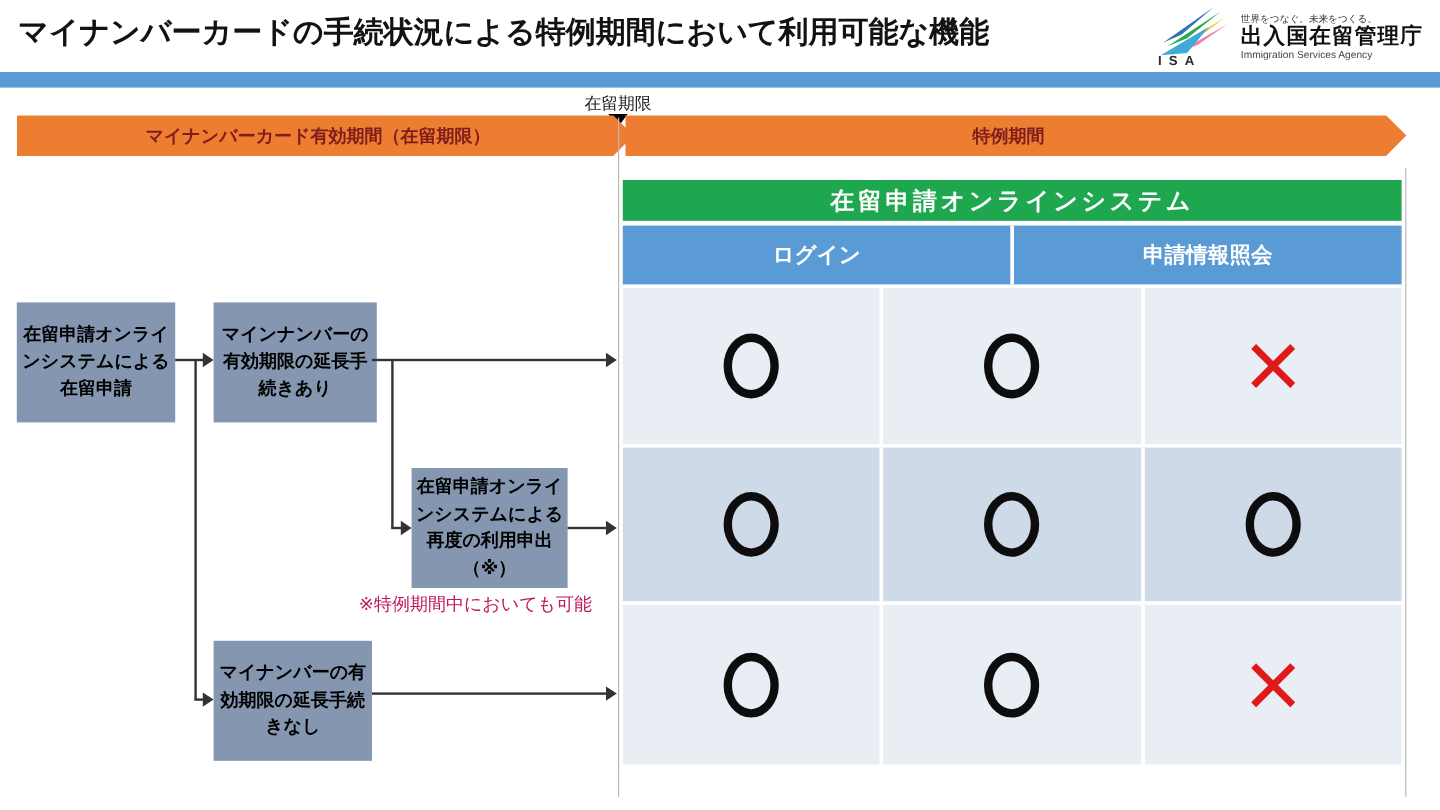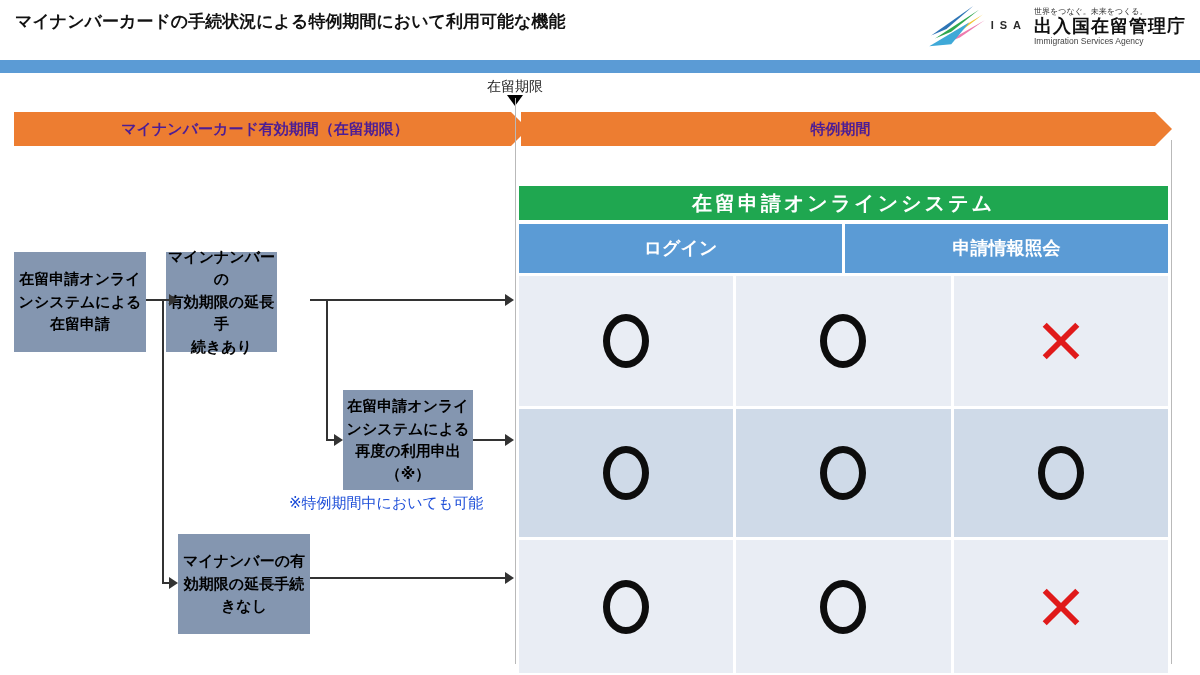--- a/index.html
+++ b/index.html
@@ -5,73 +5,73 @@
   :root{
     --orange:#ED7D31; --green:#1FA750; --hblue:#5B9BD5; --strip:#5B9BD5;
     --boxgray:#8496B0; --rowlight:#E9EDF4; --rowdark:#CFDAE8;
     --red:#E01A1A; --ink:#0D0D0D; --line:#333333;
   }
   html,body{margin:0;padding:0;}
   body{
     width:1200px;height:675px;position:relative;background:#ffffff;overflow:hidden;
     font-family:"Liberation Sans","DejaVu Sans",sans-serif;color:#111;
   }
-  .page-title{position:absolute;left:15px;top:10px;font-size:17px;font-weight:bold;color:#121212;white-space:nowrap;}
+  .page-title{position:absolute;left:15px;top:10px;font-size:25px;font-weight:bold;color:#121212;white-space:nowrap;}
   .blue-strip{position:absolute;left:0;top:60px;width:1200px;height:13px;background:var(--strip);}
 
   
   .logo{position:absolute;top:5px;right:14px;display:flex;align-items:center;gap:7px;}
-  .logo-mark{display:flex;flex-direction:row;align-items:center;}
+  .logo-mark{display:flex;flex-direction:column;align-items:flex-start;}
   .logo-isa{font-size:11px;font-weight:bold;letter-spacing:6px;color:#2b2b2b;margin-top:-4px;margin-left:2px;}
   .logo-text{display:flex;flex-direction:column;line-height:1.15;}
   .logo-tagline{font-size:8px;color:#333;}
   .logo-agency{font-size:18px;font-weight:bold;color:#101010;letter-spacing:1px;}
   .logo-agency-en{font-size:8.5px;color:#444;}
 
   
   .deadline-label{position:absolute;left:483px;top:78px;width:64px;text-align:center;font-size:14px;color:#222;}
   .deadline-marker{position:absolute;left:507px;top:95px;width:0;height:0;
     border-left:8px solid transparent;border-right:8px solid transparent;border-top:11px solid #000;}
-  .tl-arrow{position:absolute;top:112px;height:34px;background:var(--orange);
-    display:flex;align-items:center;justify-content:center;color:#4c1d95;font-weight:bold;font-size:15px;
+  .tl-arrow{position:absolute;top:96px;height:34px;background:var(--orange);
+    display:flex;align-items:center;justify-content:center;color:#7f1d1d;font-weight:bold;font-size:15px;
     clip-path:polygon(0 0, calc(100% - 17px) 0, 100% 50%, calc(100% - 17px) 100%, 0 100%);
     padding-right:12px;box-sizing:border-box;white-space:nowrap;}
   #arrow-left{left:14px;width:514px;}
   #arrow-right{left:521px;width:651px;}
 
   .vborder{position:absolute;width:1px;background:#b9b9b9;}
   #tbl-border-left{left:515px;top:98px;height:566px;}
   #tbl-border-right{left:1171px;top:140px;height:524px;}
 
   
   .grid{position:absolute;left:519px;top:150px;width:649px;}
   .grid-title{height:34px;background:var(--green);color:#fff;font-weight:bold;font-size:20px;
-    letter-spacing:3px;display:flex;align-items:center;justify-content:center;margin-top:36px;}
+    letter-spacing:3px;display:flex;align-items:center;justify-content:center;}
   .grid-header{display:flex;height:49px;margin-top:4px;}
   .hcell{flex:1;background:var(--hblue);color:#fff;font-weight:bold;font-size:18px;line-height:1.35;
     display:flex;align-items:center;justify-content:center;text-align:center;white-space:pre-line;}
   .hcell + .hcell{border-left:3px solid #fff;}
   .grid-row{display:flex;margin-top:3px;}
   .grid-row .cell{flex:1;display:flex;align-items:center;justify-content:center;}
   .grid-row .cell + .cell{border-left:3px solid #fff;}
   .row-0{height:130px;} .row-1{height:128px;} .row-2{height:133px;}
   .row-light .cell{background:var(--rowlight);}
   .row-dark .cell{background:var(--rowdark);}
   .mark-circle{display:block;width:32px;height:40px;border:7px solid var(--ink);border-radius:50%;}
   .mark-cross{display:block;width:46px;height:46px;}
   .mark-cross path{stroke:var(--red);stroke-width:6;fill:none;}
 
   
   .fbox{position:absolute;background:var(--boxgray);color:#000000;font-weight:bold;font-size:15px;line-height:1.5;
     display:flex;align-items:center;justify-content:center;text-align:center;white-space:pre-line;}
   #box-a{left:14px;top:252px;width:132px;height:100px;}
-  #box-b{left:166px;top:252px;width:111px;height:100px;}
+  #box-b{left:178px;top:252px;width:136px;height:100px;}
   #box-c{left:343px;top:390px;width:130px;height:100px;}
   #box-d{left:178px;top:534px;width:132px;height:100px;}
-  .note{position:absolute;left:289px;top:494px;font-size:15px;color:#1d4ed8;white-space:nowrap;}
+  .note{position:absolute;left:299px;top:494px;font-size:15px;color:#be185d;white-space:nowrap;}
 
   
   .hline{position:absolute;height:2px;background:var(--line);}
   .vline{position:absolute;width:2px;background:var(--line);}
   .ah{position:absolute;width:0;height:0;border-top:6px solid transparent;border-bottom:6px solid transparent;
     border-left:9px solid var(--line);}
 </style>
 </head>
 <body>
 

